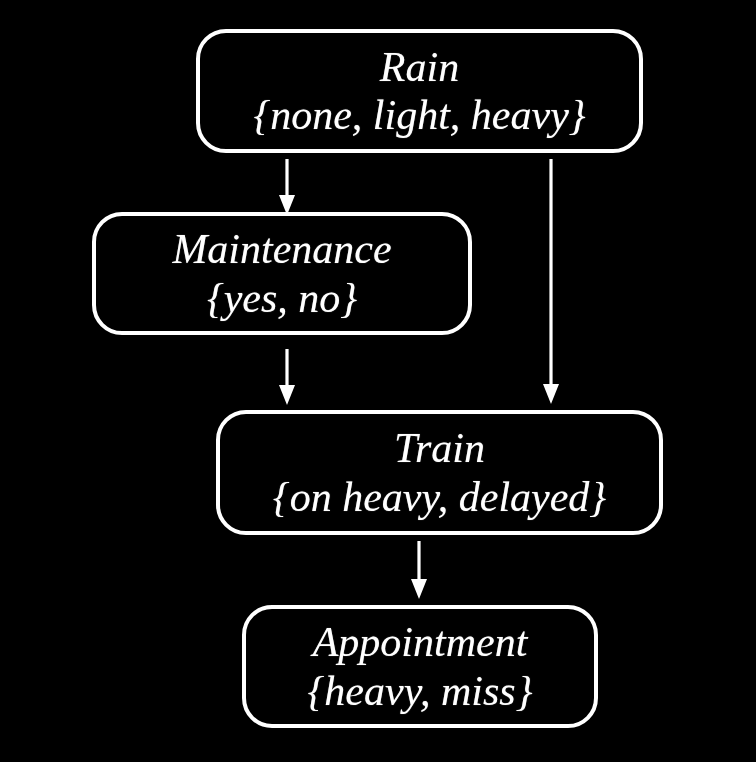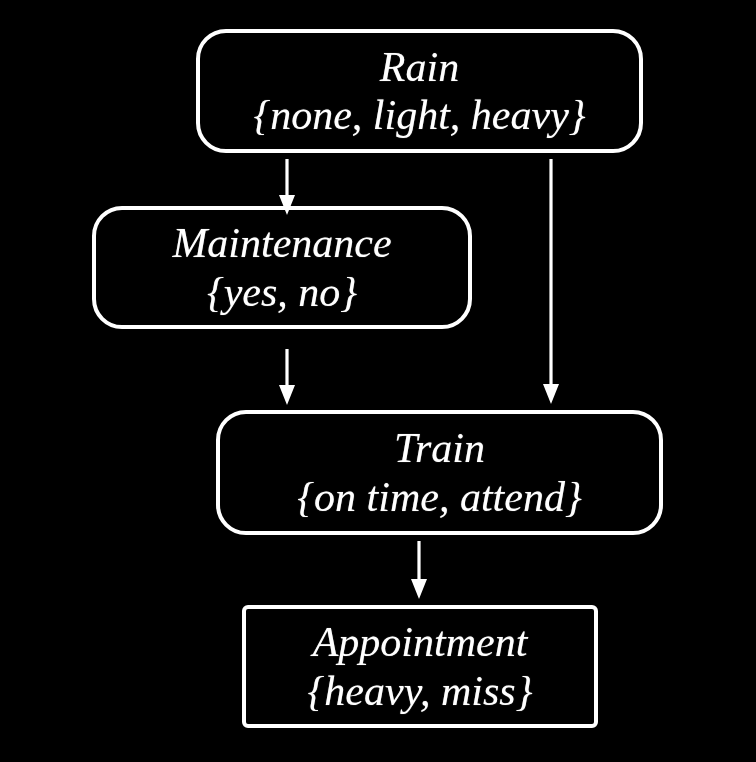--- a/index.html
+++ b/index.html
@@ -30,23 +30,23 @@
     align-items: center;
     justify-content: center;
     text-align: center;
     font-style: italic;
     font-size: 42px;
     line-height: 1.15;
     text-shadow: 0 0 1px rgba(255,255,255,0.55);
     white-space: nowrap;
   }
   .node-rain        { left: 196px; top:  29px; width: 447px; height: 124px; align-items: center; }
-  .node-maintenance { left:  92px; top: 206px; width: 380px; height: 123px; }
+  .node-maintenance { left:  92px; top: 212px; width: 380px; height: 123px; }
   .node-train       { left: 216px; top: 410px; width: 447px; height: 125px; }
-  .node-appointment { left: 242px; top: 605px; width: 356px; height: 123px; border-radius: 6px; }
+  .node-appointment { left: 242px; top: 605px; width: 356px; height: 123px; }
   svg.edges-layer {
     position: absolute;
     left: 0; top: 0;
     width: 756px;
     height: 762px;
     pointer-events: none;
   }
   svg.edges-layer line {
     stroke: var(--foreground);
     stroke-width: 3.2;
@@ -85,21 +85,21 @@
     <span>{none, light, heavy}</span>
   </div>
 
   <div class="node node-maintenance">
     <span>Maintenance</span>
     <span>{yes, no}</span>
   </div>
 
   <div class="node node-train">
     <span>Train</span>
-    <span>{on time, attend}</span>
+    <span>{on heavy, delayed}</span>
   </div>
 
   <div class="node node-appointment">
     <span>Appointment</span>
     <span>{heavy, miss}</span>
   </div>
 
 </div>
 
 </body></html>

